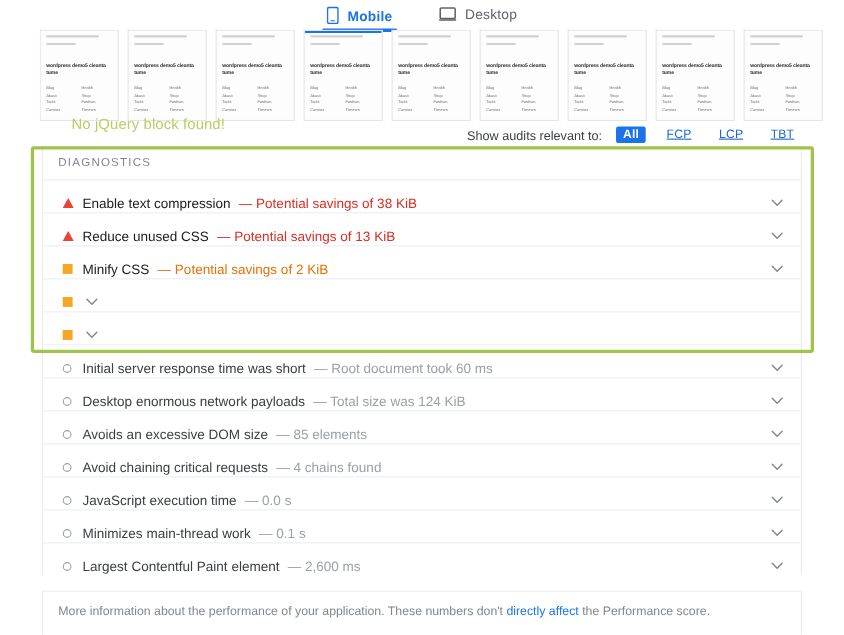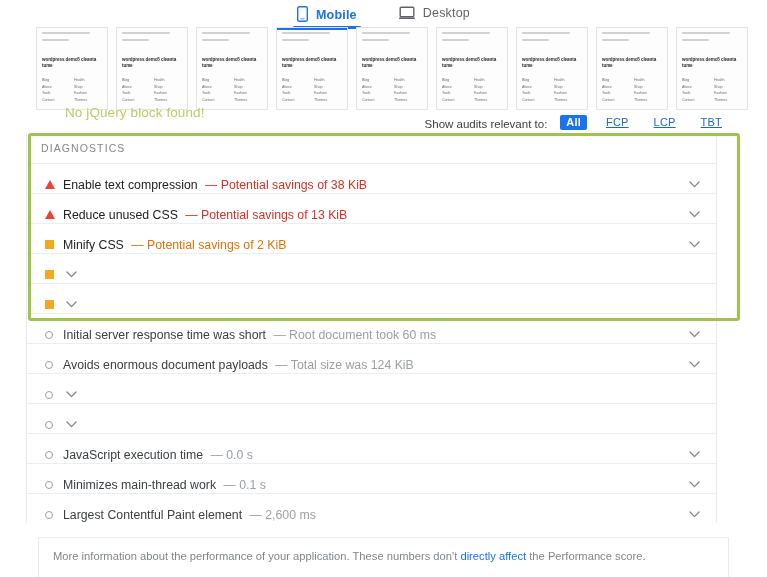--- a/index.html
+++ b/index.html
@@ -144,21 +144,21 @@
   .chip.selected {
     background: #1a73e8;
     color: #ffffff;
     text-decoration: none;
     font-weight: 600;
   }
 
   
   .audits-card {
     position: absolute;
-    left: 26px;
+    left: 38px;
     top: 133px;
     width: 691px;
     border-left: 1px solid #e8eaed;
     border-right: 1px solid #e8eaed;
     box-sizing: border-box;
     background: #ffffff;
   }
   .diag-header {
     font-size: 10.5px;
     letter-spacing: 1.1px;
@@ -495,41 +495,43 @@
           <div class="chev">
             <svg width="11" height="7" viewBox="0 0 11 7" aria-hidden="true">
               <path d="M1 1 L5.5 5.6 L10 1" fill="none" stroke="#80868b" stroke-width="1.3" stroke-linecap="round" stroke-linejoin="round"></path>
             </svg>
           </div>
         </div>
         <div class="audit-row passed">
           <div class="audit-icon">
             <div class="circ"></div>
           </div>
-          <div class="audit-text"><span>Avoids enormous document payloads</span><span class="audit-sub gray"> — Total size was 124 KiB</span></div>
-          <div class="chev">
-            <svg width="11" height="7" viewBox="0 0 11 7" aria-hidden="true">
-              <path d="M1 1 L5.5 5.6 L10 1" fill="none" stroke="#80868b" stroke-width="1.3" stroke-linecap="round" stroke-linejoin="round"></path>
-            </svg>
-          </div>
-        </div>
-        <div class="audit-row passed">
-          <div class="audit-icon">
-            <div class="circ"></div>
-          </div>
-          <div class="chev">
-            <svg width="11" height="7" viewBox="0 0 11 7" aria-hidden="true">
-              <path d="M1 1 L5.5 5.6 L10 1" fill="none" stroke="#80868b" stroke-width="1.3" stroke-linecap="round" stroke-linejoin="round"></path>
-            </svg>
-          </div>
-        </div>
-        <div class="audit-row passed">
-          <div class="audit-icon">
-            <div class="circ"></div>
-          </div>
+          <div class="audit-text"><span>Desktop enormous network payloads</span><span class="audit-sub gray"> — Total size was 124 KiB</span></div>
+          <div class="chev">
+            <svg width="11" height="7" viewBox="0 0 11 7" aria-hidden="true">
+              <path d="M1 1 L5.5 5.6 L10 1" fill="none" stroke="#80868b" stroke-width="1.3" stroke-linecap="round" stroke-linejoin="round"></path>
+            </svg>
+          </div>
+        </div>
+        <div class="audit-row passed">
+          <div class="audit-icon">
+            <div class="circ"></div>
+          </div>
+          <div class="audit-text"><span>Avoids an excessive DOM size</span><span class="audit-sub gray"> — 85 elements</span></div>
+          <div class="chev">
+            <svg width="11" height="7" viewBox="0 0 11 7" aria-hidden="true">
+              <path d="M1 1 L5.5 5.6 L10 1" fill="none" stroke="#80868b" stroke-width="1.3" stroke-linecap="round" stroke-linejoin="round"></path>
+            </svg>
+          </div>
+        </div>
+        <div class="audit-row passed">
+          <div class="audit-icon">
+            <div class="circ"></div>
+          </div>
+          <div class="audit-text"><span>Avoid chaining critical requests</span><span class="audit-sub gray"> — 4 chains found</span></div>
           <div class="chev">
             <svg width="11" height="7" viewBox="0 0 11 7" aria-hidden="true">
               <path d="M1 1 L5.5 5.6 L10 1" fill="none" stroke="#80868b" stroke-width="1.3" stroke-linecap="round" stroke-linejoin="round"></path>
             </svg>
           </div>
         </div>
         <div class="audit-row passed">
           <div class="audit-icon">
             <div class="circ"></div>
           </div>

